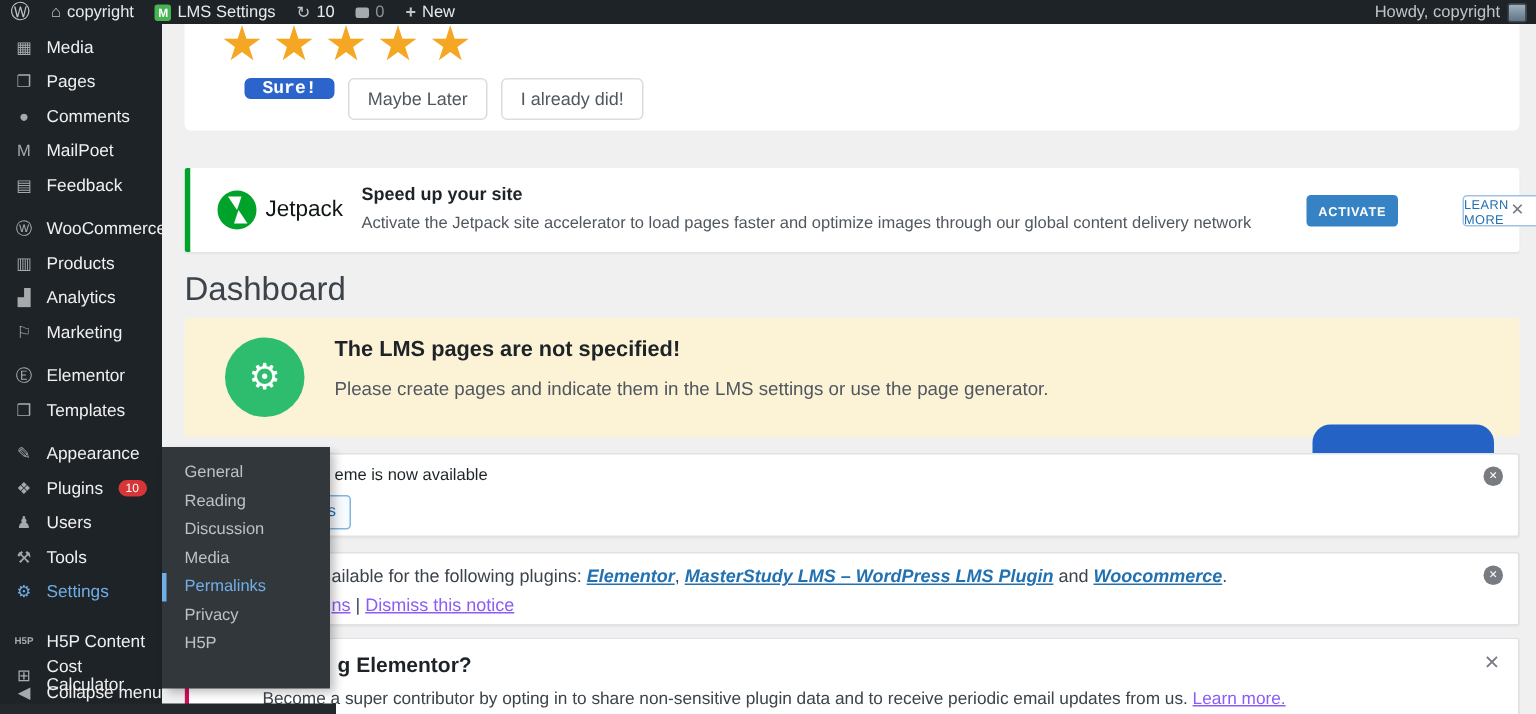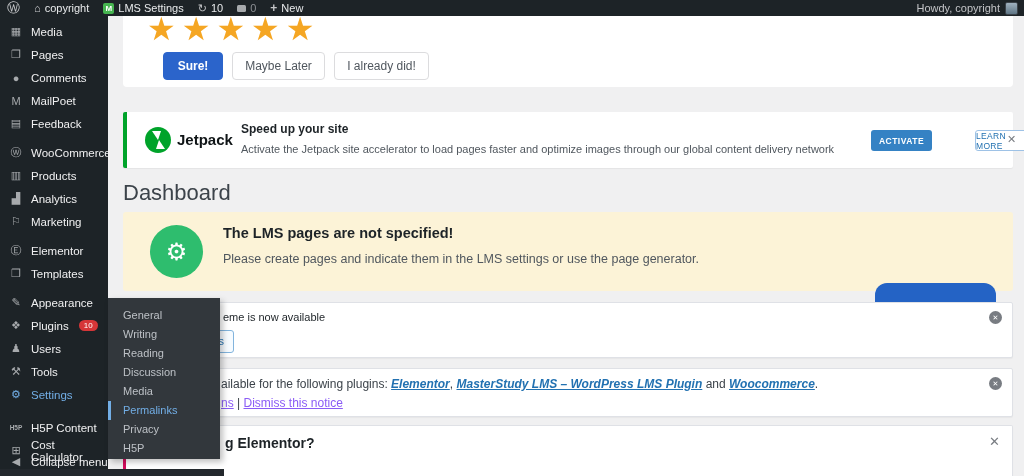--- a/index.html
+++ b/index.html
@@ -44,30 +44,30 @@
   .fly-item.active { color:#72aee6; border-left-color:#72aee6; }
 
   
   .card { position:absolute; background:#fff; }
   #rating-card { left:123px; top:16px; width:890px; height:71px; border-radius:0 0 4px 4px; }
   #stars { position:absolute; left:24px; top:-6px; font-size:32px; letter-spacing:6px; color:#f5a623; cursor:pointer; }
   .rate-btns { position:absolute; left:40px; top:36px; display:flex; gap:9px; }
   .btn { border-radius:4px; font-size:12px; display:inline-flex; align-items:center; justify-content:center; cursor:pointer; }
   .btn-primary { background:#2b64cb; color:#fff; border:1px solid #2b64cb; font-weight:600; }
   .btn-ghost { background:#fff; color:#50575e; border:1px solid #dcdcde; }
-  #btn-sure { width:60px; height:28px; }
+  #btn-sure { width:60px; height:14px;font-family:Liberation Mono, monospace; }
   #btn-maybe { width:93px; height:28px; }
   #btn-already { width:95px; height:28px; }
 
   #jetpack-card { left:123px; top:112px; width:890px; height:56px; border-left:4px solid #00a32a; border-radius:2px;
     box-shadow:0 1px 1px rgba(0,0,0,.05); }
   .jp-circle { position:absolute; left:18px; top:15px; width:26px; height:26px; border-radius:50%; background:#00a32a; }
   .jp-circle::before { content:""; position:absolute; left:7px; top:4px; border-left:6px solid transparent; border-right:3px solid transparent; border-top:9px solid #fff; }
   .jp-circle::after { content:""; position:absolute; right:6px; bottom:4px; border-left:3px solid transparent; border-right:6px solid transparent; border-bottom:9px solid #fff; }
-  .jp-word { position:absolute; left:50px; top:19px; font-size:15px; font-weight:bold; color:#101517; }
+  .jp-word { position:absolute; left:50px; top:19px; font-size:15px; font-weight:normal; color:#101517; }
   .jp-title { position:absolute; left:114px; top:10px; font-size:12px; font-weight:bold; color:#1d2327; }
   .jp-desc { position:absolute; left:114px; top:31px; font-size:11px; color:#50575e; }
   #btn-activate { position:absolute; left:744px; top:18px; width:61px; height:21px; background:#3582c4; color:#fff;
     font-size:8.5px; font-weight:bold; letter-spacing:.5px; border-radius:3px;text-align:center; }
   #btn-learn { position:absolute; left:848px; top:18px; width:59px; height:21px; background:#fff; color:#2271b1;
     border:1px solid #9ec2e6; font-size:8.5px; letter-spacing:.3px; border-radius:3px; }
   .jp-close { position:absolute; left:880px; top:21px; color:#787c82; font-size:11px; cursor:pointer; }
 
   #page-title { position:absolute; left:123px; top:180px; font-size:22px; color:#3c434a; font-weight:400; }
 
@@ -258,26 +258,28 @@
       <span>ailable for the following plugins: </span><span class="plink">Elementor</span><span>, </span><span class="plink">MasterStudy LMS – WordPress LMS Plugin</span><span> and </span><span class="plink">Woocommerce</span><span>.</span>
     </span>
     <span class="n2-line2">
       <span class="alink">ns</span><span> | </span><span class="alink">Dismiss this notice</span>
     </span>
     <span class="dismiss-circle">✕</span>
   </div>
 
   <div class="card notice" id="notice-elementor">
     <span class="n3-head">g Elementor?</span>
+    <span class="n3-body">
+      <span>Become a super contributor by opting in to share non-sensitive plugin data and to receive periodic email updates from us. </span><span class="alink">Learn more.</span>
+    </span>
     <span class="n3-close">✕</span>
   </div>
 
   <div id="flyout">
     <div class="fly-item">General</div>
-    <div class="fly-item">Writing</div>
     <div class="fly-item">Reading</div>
     <div class="fly-item">Discussion</div>
     <div class="fly-item">Media</div>
     <div class="fly-item active">Permalinks</div>
     <div class="fly-item">Privacy</div>
     <div class="fly-item">H5P</div>
   </div>
 
   <div id="status-bar"></div>
 

